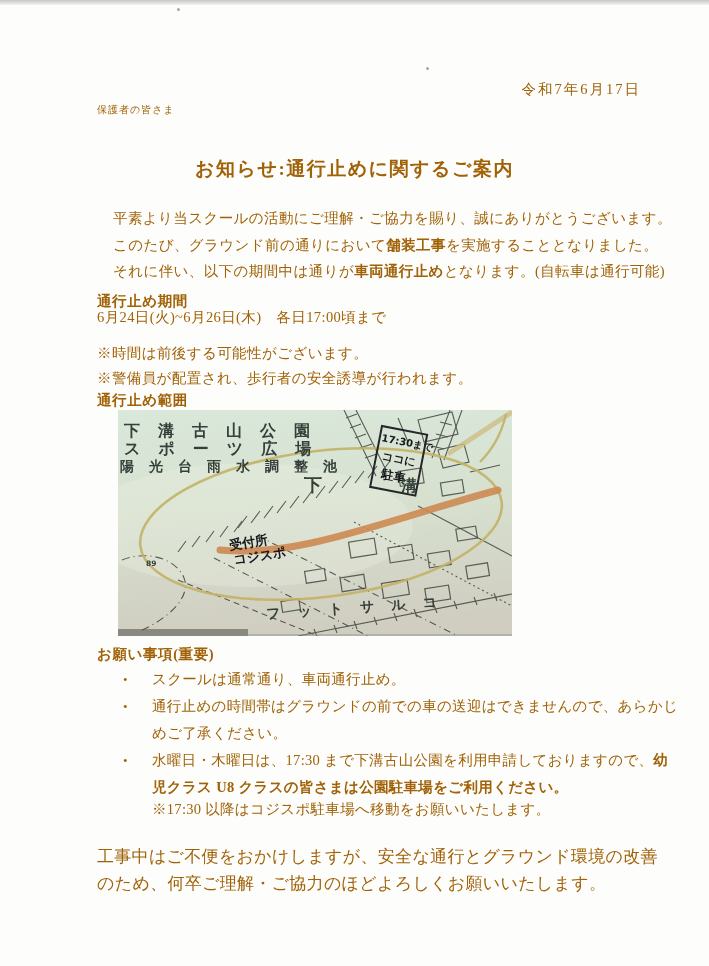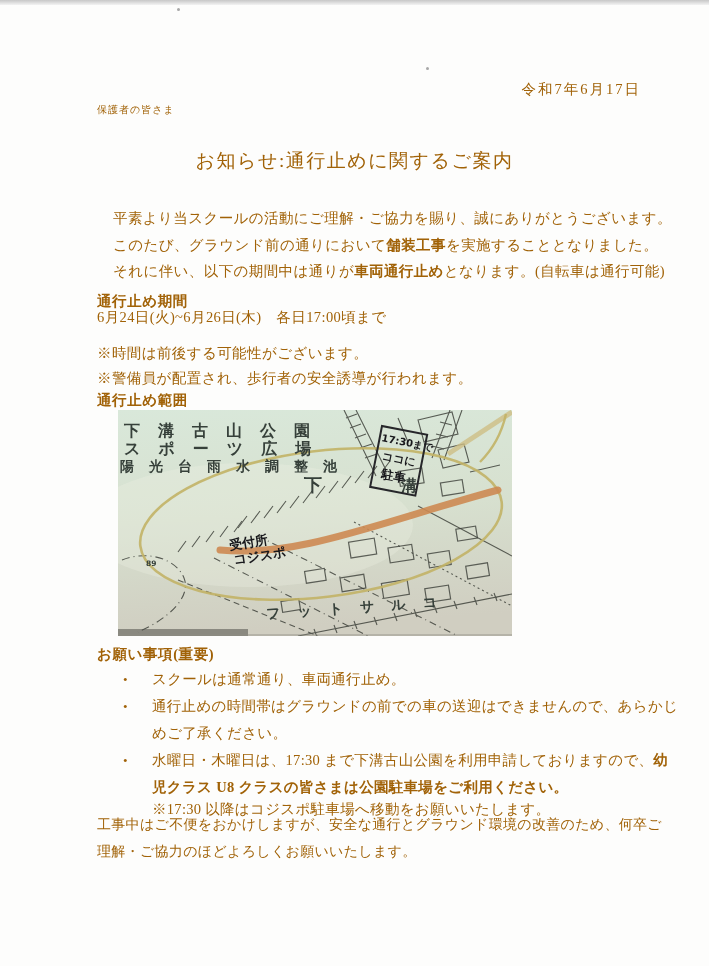--- a/index.html
+++ b/index.html
@@ -8,42 +8,42 @@
     background:#fdfdfc;overflow:hidden;
     font-family:"Liberation Serif","DejaVu Serif",serif;
     color:#a16207;
   }
   .scan-strip{position:absolute;top:0;left:0;right:0;height:5px;
     background:linear-gradient(#c7c7c7,#f3f3f3);}
   .speck{position:absolute;width:3px;height:3px;border-radius:50%;background:#a8a8a8;}
   .txt{font-size:14.5px;letter-spacing:0.4px;white-space:nowrap;}
   .date{position:absolute;top:80px;right:68px;font-size:14.5px;letter-spacing:2px;}
   .addressee{position:absolute;top:103px;left:97px;font-size:10px;letter-spacing:1px;}
-  .title{position:absolute;top:148px;left:0;width:100%;margin:0;text-align:center;
-    font-size:19px;font-weight:normal;letter-spacing:1.5px;}
+  .title{position:absolute;top:156px;left:0;width:100%;margin:0;text-align:center;
+    font-size:19px;font-weight:bold;letter-spacing:1.5px;}
   .intro{position:absolute;top:205px;left:113px;line-height:26.5px;}
   .intro p{margin:0;}
   b{font-weight:bold;}
   .sec-heading{position:absolute;font-size:14.5px;font-weight:bold;letter-spacing:0.6px;white-space:nowrap;}
   .pos-period-h{top:292px;left:97px;}
   .pos-period{top:308px;left:97px;position:absolute;}
   .pos-note1{top:344px;left:97px;position:absolute;}
   .pos-note2{top:369px;left:97px;position:absolute;}
   .pos-range-h{top:391px;left:97px;}
   .map-wrap{position:absolute;top:410px;left:98px;width:394px;height:226px;padding-left:20px;}
   .map-wrap svg{display:block;width:100%;height:100%;}
   .map-print{font-family:"DejaVu Sans","Liberation Sans",sans-serif;font-weight:bold;fill:#36403a;}
   .map-hand{font-family:"DejaVu Sans","Liberation Sans",sans-serif;font-weight:bold;fill:#18181c;}
   .pos-requests-h{top:645px;left:97px;}
   .bullets{position:absolute;top:666px;left:123px;width:556px;}
   .bullet{display:flex;align-items:flex-start;font-size:14.5px;line-height:27px;letter-spacing:0.3px;}
   .bullet .dot{flex:0 0 29px;font-size:13px;}
   .bullet .bt{flex:1 1 auto;}
   .req-note{position:absolute;top:800px;left:152px;font-size:14.5px;letter-spacing:0.3px;white-space:nowrap;}
-  .closing{position:absolute;top:811px;left:97px;width:566px;font-size:14px;line-height:27px;letter-spacing:0.3px;}
+  .closing{position:absolute;top:843px;left:97px;width:566px;font-size:17px;line-height:27px;letter-spacing:0.3px;}
 </style>
 </head>
 <body>
 
 <div class="page">
   <div class="scan-strip"></div>
   <div class="speck" style="left:177px;top:8px;"></div>
   <div class="speck" style="left:426px;top:67px;"></div>
 
   <div class="date">令和7年6月17日</div>

